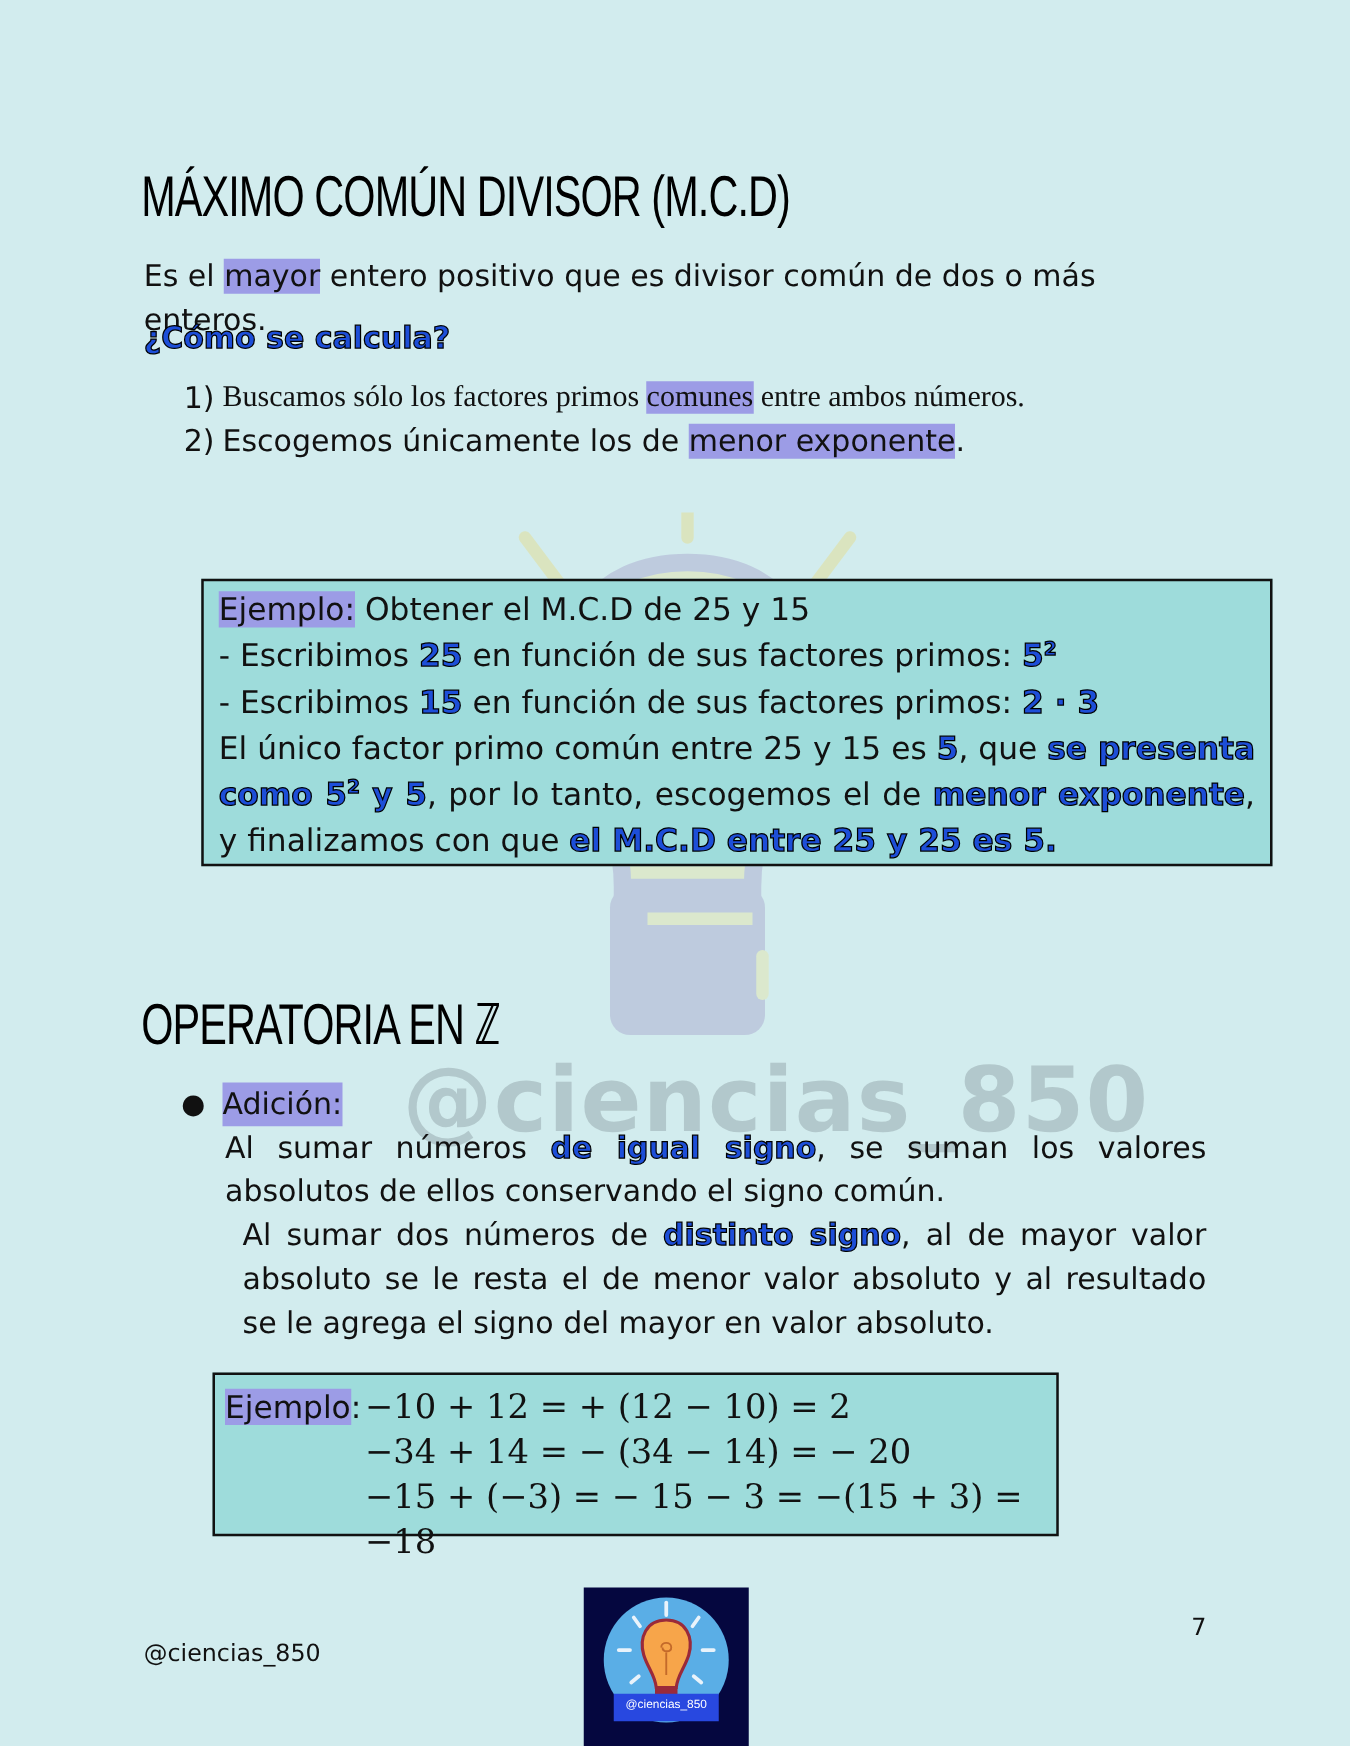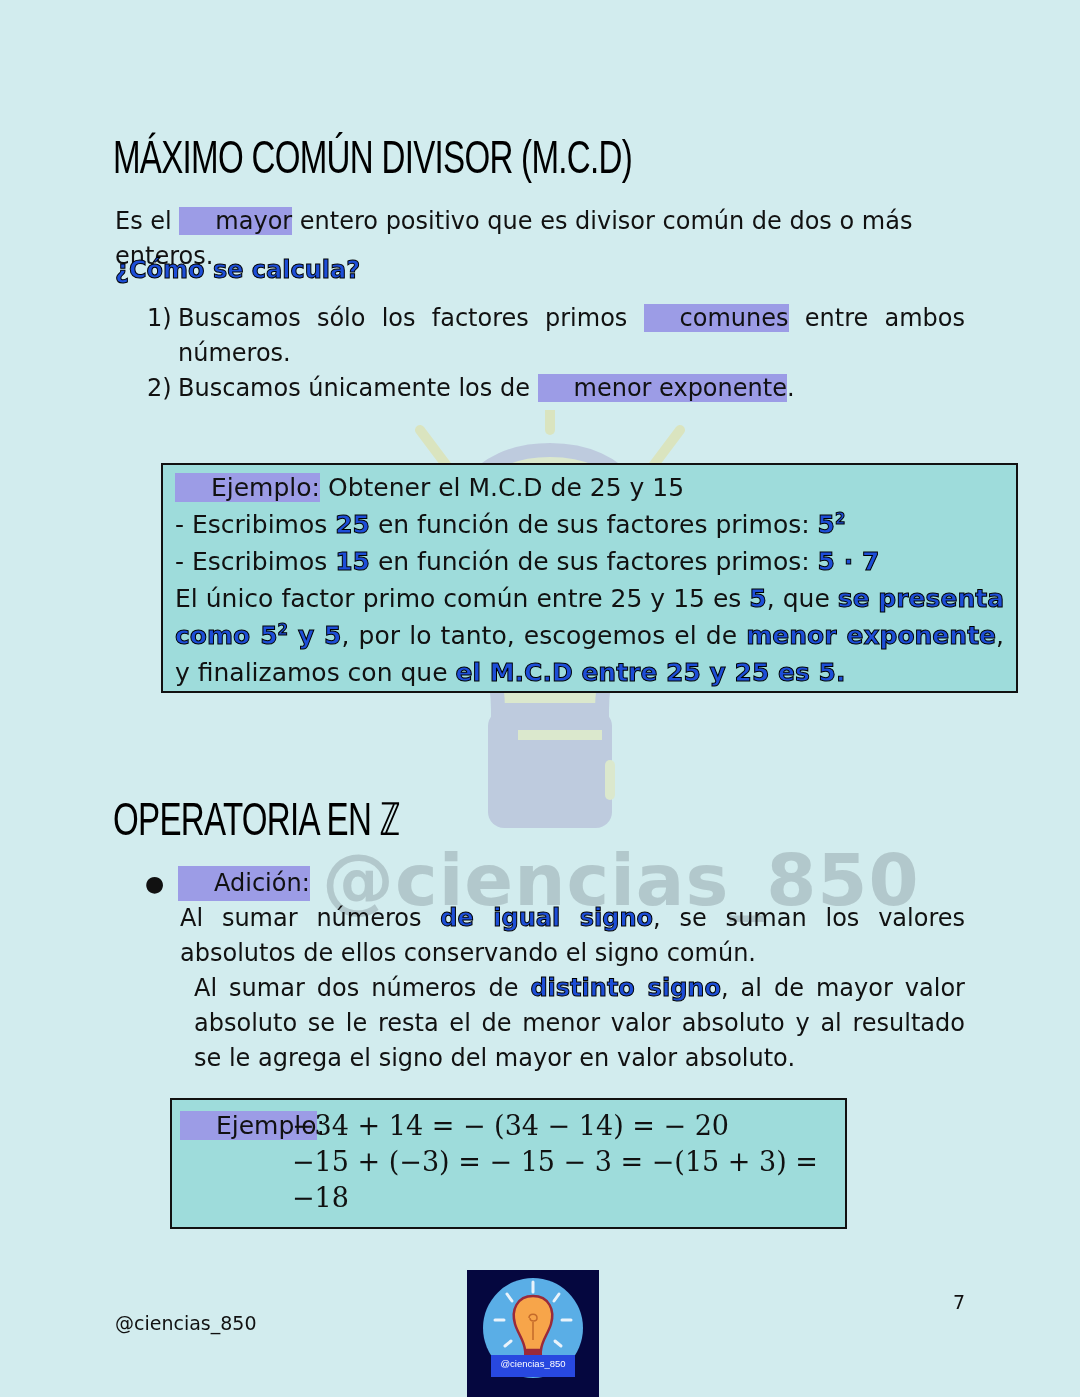--- a/index.html
+++ b/index.html
@@ -8,21 +8,21 @@
     background:#d2ecee;
     font-family:"DejaVu Sans", sans-serif; color:#111;
   }
   .abs { position:absolute; }
   .title {
     font-family:"Liberation Sans Narrow","Liberation Sans", sans-serif;
     font-weight:400; font-size:46px; letter-spacing:-1px; color:#000;
     transform:scaleX(0.72); transform-origin:left center; white-space:nowrap;
   }
   .body-text { font-size:24px; line-height:35px; }
-  .hl { background:#9c9ce6;padding-left:36px; }
+  .hl { background:#9c9ce6; }
   .outline {
     font-weight:bold; color:#1d4ed8;
     -webkit-text-stroke:1px #000;
   }
   .sup { font-size:15px; vertical-align:super; line-height:0; }
   .box {
     background:#9edcdb; border:2px solid #111; box-sizing:border-box;
   }
   .justify { text-align:justify; text-align-last:left; }
   .math { font-family:"DejaVu Serif", serif; font-size:27px; line-height:36px; }
@@ -53,42 +53,42 @@
 
 <div class="abs body-text" style="left:115px;top:204px;width:860px;">
   <span>Es el </span><span class="hl">mayor</span><span> entero positivo que es divisor común de dos o más enteros.</span>
 </div>
 
 <div class="abs body-text outline" style="left:115px;top:253px;">¿Cómo se calcula?</div>
 
 <div class="abs body-text" style="left:147px;top:301px;width:818px;">
   <div style="display:flex;">
     <span style="width:31px;flex:none;">1)</span>
-    <span class="justify" style="flex:1;">
+    <span class="justify" style="flex:1;font-family:Liberation Serif, serif;">
       <span>Buscamos sólo los factores primos </span><span class="hl">comunes</span><span> entre ambos números.</span>
     </span>
   </div>
   <div style="display:flex;">
     <span style="width:31px;flex:none;">2)</span>
     <span style="flex:1;">
-      <span>Buscamos únicamente los de </span><span class="hl">menor exponente</span><span>.</span>
+      <span>Escogemos únicamente los de </span><span class="hl">menor exponente</span><span>.</span>
     </span>
   </div>
 </div>
 
 <div class="abs box" style="left:161px;top:463px;width:857px;height:230px;padding:4px 12px 0 12px;">
   <div class="body-text" style="line-height:37px;font-size:25px;">
     <div>
       <span class="hl">Ejemplo:</span><span> Obtener el M.C.D de 25 y 15</span>
     </div>
     <div>
       <span>- Escribimos </span><span class="outline">25</span><span> en función de sus factores primos: </span><span class="outline">5</span><span class="outline sup">2</span>
     </div>
     <div>
-      <span>- Escribimos </span><span class="outline">15</span><span> en función de sus factores primos: </span><span class="outline">5 · 7</span>
+      <span>- Escribimos </span><span class="outline">15</span><span> en función de sus factores primos: </span><span class="outline">2 · 3</span>
     </div>
     <div class="justify">
       <span>El único factor primo común entre 25 y 15 es </span><span class="outline">5</span><span>, que </span><span class="outline">se presenta como </span><span class="outline">5</span><span class="outline sup">2</span><span class="outline"> y 5</span><span>, por lo tanto, escogemos el de </span><span class="outline">menor exponente</span><span>, y finalizamos con que </span><span class="outline">el M.C.D entre 25 y 25 es 5.</span>
     </div>
   </div>
 </div>
 
 <div class="abs title" style="left:113px;top:786px;">OPERATORIA EN ℤ</div>
 
 <div class="abs body-text" style="left:145px;top:866px;width:820px;">
@@ -103,20 +103,21 @@
     <span>Al sumar dos números de </span><span class="outline">distinto signo</span><span>, al de mayor valor absoluto se le resta el de menor valor absoluto y al resultado se le agrega el signo del mayor en valor absoluto.</span>
   </div>
 </div>
 
 <div class="abs box" style="left:170px;top:1098px;width:677px;height:131px;padding:8px 0 0 8px;">
   <div style="display:flex;">
     <div class="body-text" style="flex:none;width:112px;font-size:25px;line-height:36px;">
       <span class="hl">Ejemplo</span><span>:</span>
     </div>
     <div class="math">
+      <div>−10 + 12 = + (12 − 10) = 2</div>
       <div>−34 + 14 = − (34 − 14) = − 20</div>
       <div>−15 + (−3) = − 15 − 3 = −(15 + 3) = −18</div>
     </div>
   </div>
 </div>
 
 <div class="abs" style="left:115px;top:1312px;font-size:19px;">@ciencias_850</div>
 <div class="abs" style="left:953px;top:1291px;font-size:19px;">7</div>
 
 <div class="abs" style="left:467px;top:1270px;width:132px;height:127px;background:#05073f;overflow:hidden;">

